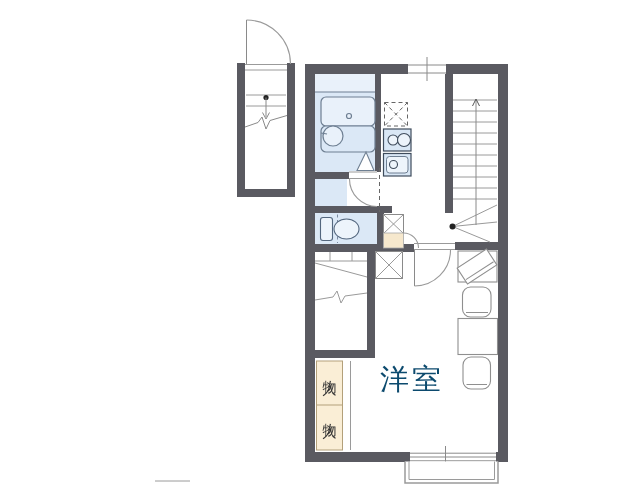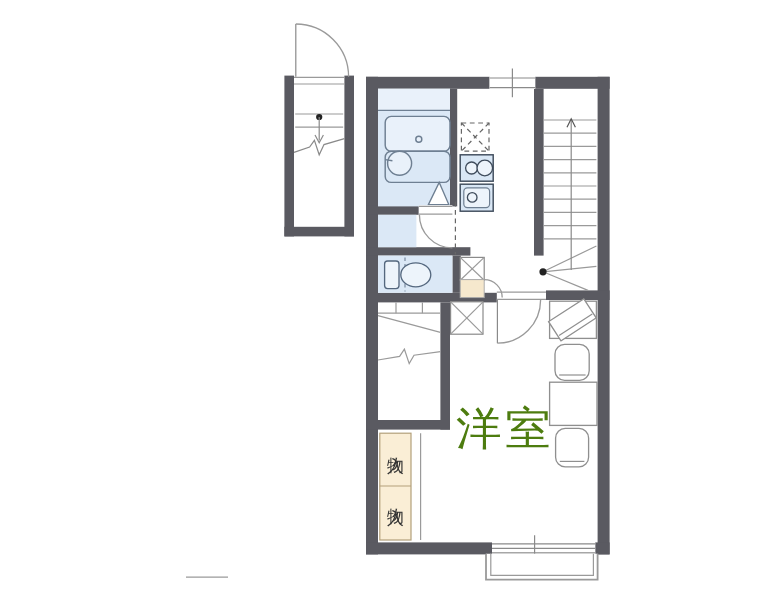--- a/index.html
+++ b/index.html
@@ -19,22 +19,22 @@
   .thin{stroke:#9a9a9a;stroke-width:1;fill:none;}
   .thin2{stroke:#8a8a8a;stroke-width:1;fill:none;}
   .arc{stroke:#9a9a9a;stroke-width:1.1;fill:none;}
   .dash{stroke:#666;stroke-width:1;fill:none;stroke-dasharray:4 3;}
   .dashblue{stroke:#7a8aa0;stroke-width:1;fill:none;stroke-dasharray:3 2.5;}
   .furn{stroke:#8f8f8f;stroke-width:1.1;fill:#ffffff;}
   .furnln{stroke:#8f8f8f;stroke-width:1;fill:none;}
   .whitefill{fill:#ffffff;}
 
   .label-room{
-    position:absolute;left:380px;top:332px;width:72px;
-    font-size:38px;letter-spacing:3px;color:#4d7c0f;
+    position:absolute;left:380px;top:360px;width:72px;
+    font-size:29px;letter-spacing:3px;color:#0c4a6e;
     font-family:"Liberation Sans","DejaVu Sans",sans-serif;white-space:nowrap;
   }
   .label-storage{
     position:absolute;left:320px;width:20px;height:36px;
     writing-mode:vertical-rl;text-orientation:upright;
     font-size:14px;letter-spacing:1px;color:#333;line-height:20px;
   }
   .label-storage.s1{top:369px;}
   .label-storage.s2{top:412px;}
 </style>

